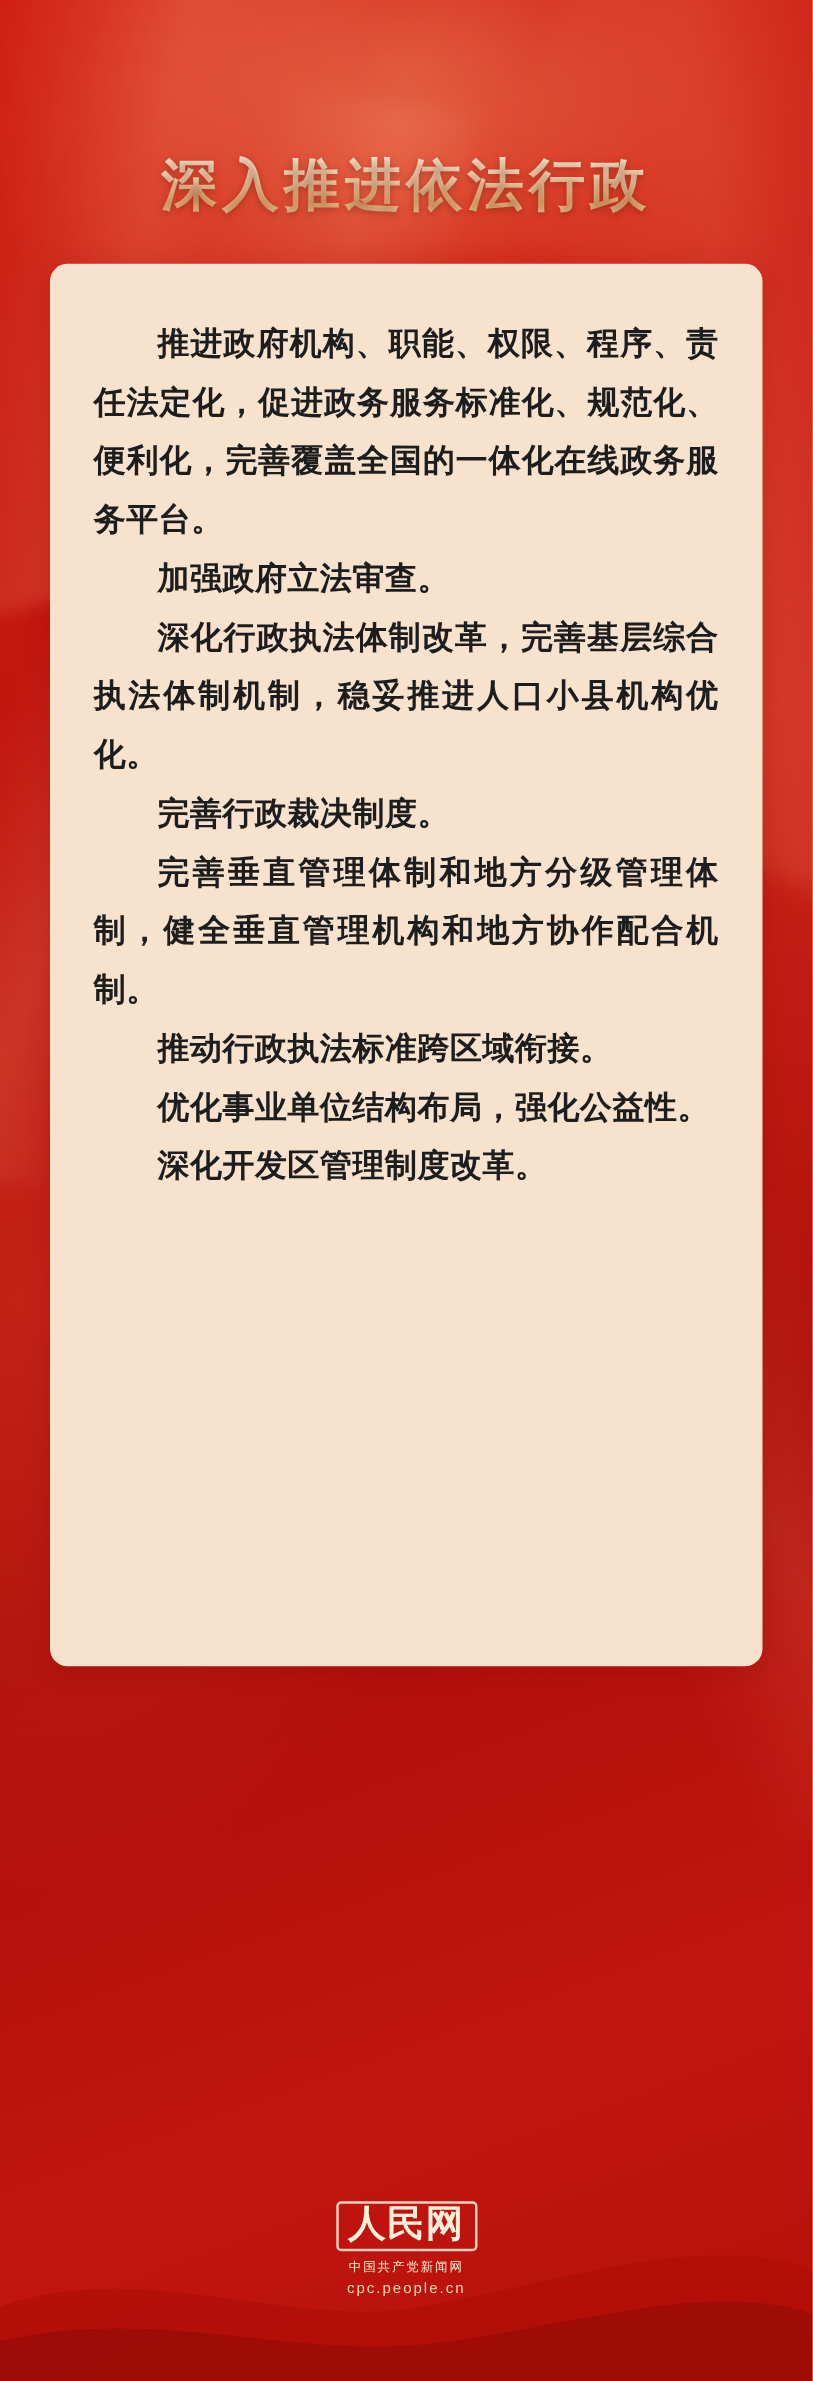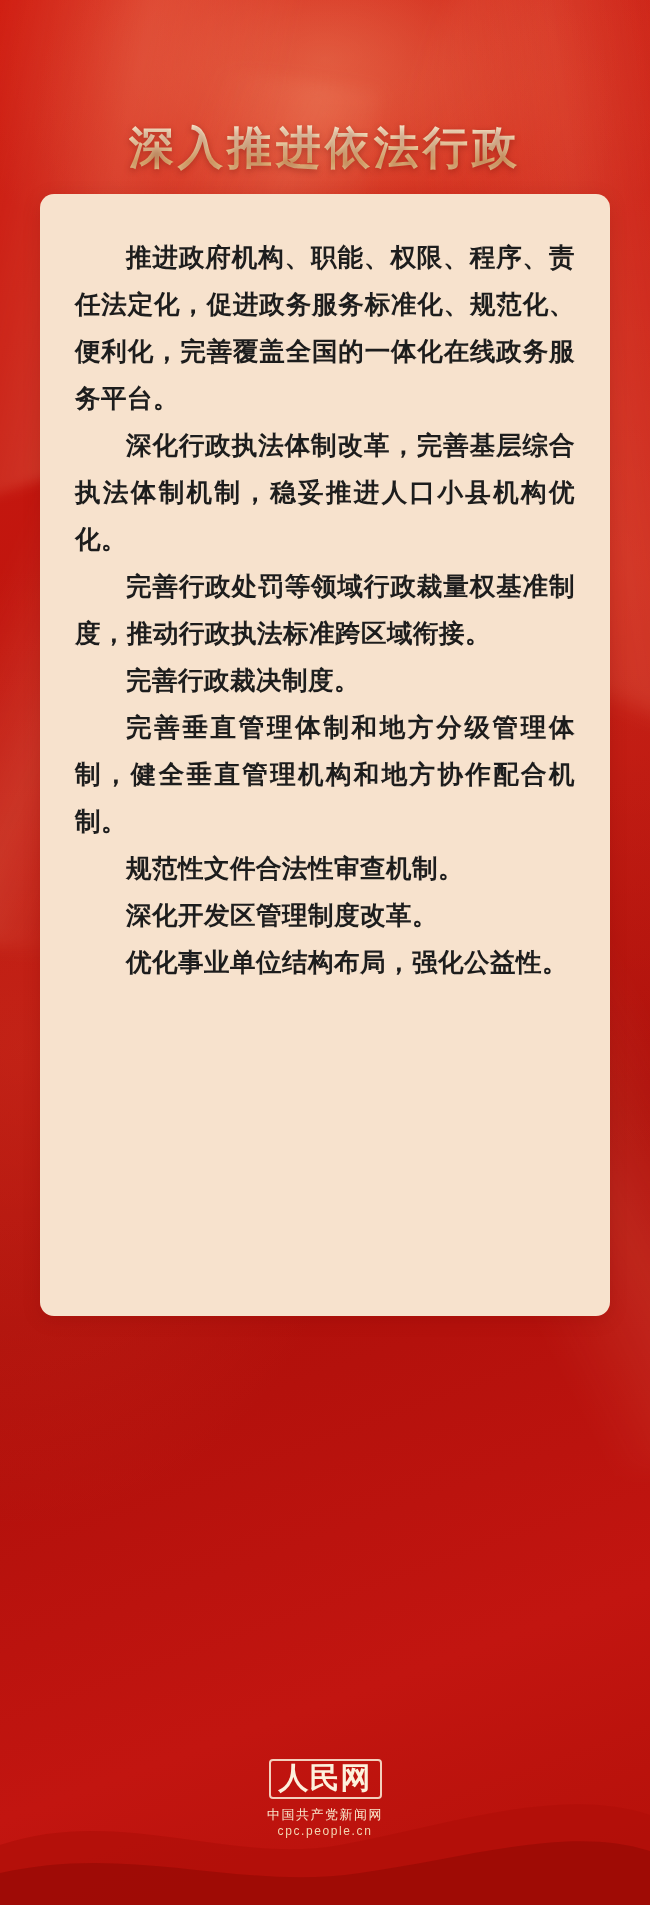--- a/index.html
+++ b/index.html
@@ -90,21 +90,21 @@
     background: linear-gradient(180deg, #fff4df 0%, #f7dcae 45%, #e8b878 72%, #f5dcae 100%);
     -webkit-background-clip: text;
     background-clip: text;
     -webkit-text-fill-color: transparent;
     text-shadow: 0 2px 6px rgba(90,10,5,0.35);
   }
 
   
   .card {
     position: absolute;
-    top: 194px;
+    top: 211px;
     left: 40px;
     width: 570px;
     min-height: 1122px;
     background: #f7e2cd;
     border-radius: 14px;
     box-shadow: 0 4px 18px rgba(110,12,8,0.18);
     padding: 40px 35px 44px 35px;
     box-sizing: border-box;
   }
   .para {
@@ -139,21 +139,21 @@
     color: #fdf1dc;
     letter-spacing: 1px;
     border: 2px solid rgba(253,241,220,0.85);
     border-radius: 4px;
     padding: 2px 8px 4px 8px;
     display: inline-block;
   }
   .footer-cn {
     margin-top: 9px;
     font-family: "Liberation Sans", sans-serif;
-    font-size: 13px;
+    font-size: 10px;
     color: #fae8cd;
     letter-spacing: 1.5px;
   }
   .footer-en {
     margin-top: 4px;
     font-family: "Liberation Sans", sans-serif;
     font-size: 12px;
     color: #f3d6b2;
     letter-spacing: 1.6px;
   }
@@ -168,27 +168,27 @@
   <div class="streak streak-2"></div>
   <div class="streak streak-3"></div>
   <div class="streak streak-4"></div>
 
   <div class="title-wrap">
     <h1 class="title">深入推进依法行政</h1>
   </div>
 
   <div class="card">
     <p class="para">推进政府机构、职能、权限、程序、责任法定化，促进政务服务标准化、规范化、便利化，完善覆盖全国的一体化在线政务服务平台。</p>
+    <p class="para">加强政府立法审查。</p>
     <p class="para">深化行政执法体制改革，完善基层综合执法体制机制，稳妥推进人口小县机构优化。</p>
-    <p class="para">完善行政处罚等领域行政裁量权基准制度，推动行政执法标准跨区域衔接。</p>
     <p class="para">完善行政裁决制度。</p>
     <p class="para">完善垂直管理体制和地方分级管理体制，健全垂直管理机构和地方协作配合机制。</p>
-    <p class="para">规范性文件合法性审查机制。</p>
+    <p class="para">推动行政执法标准跨区域衔接。</p>
+    <p class="para">优化事业单位结构布局，强化公益性。</p>
     <p class="para">深化开发区管理制度改革。</p>
-    <p class="para">优化事业单位结构布局，强化公益性。</p>
   </div>
 
   <svg class="bottom-wave" viewBox="0 0 650 210" preserveAspectRatio="none">
     <path d="M0,150 C120,110 230,170 340,150 C450,130 560,90 650,120 L650,210 L0,210 Z" fill="#b20f09" opacity="0.85"></path>
     <path d="M0,178 C130,148 240,196 360,178 C470,162 570,130 650,156 L650,210 L0,210 Z" fill="#9c0b06" opacity="0.9"></path>
   </svg>
 
   <div class="footer">
     <div class="footer-logo">
       <div class="footer-mark">人民网</div>

